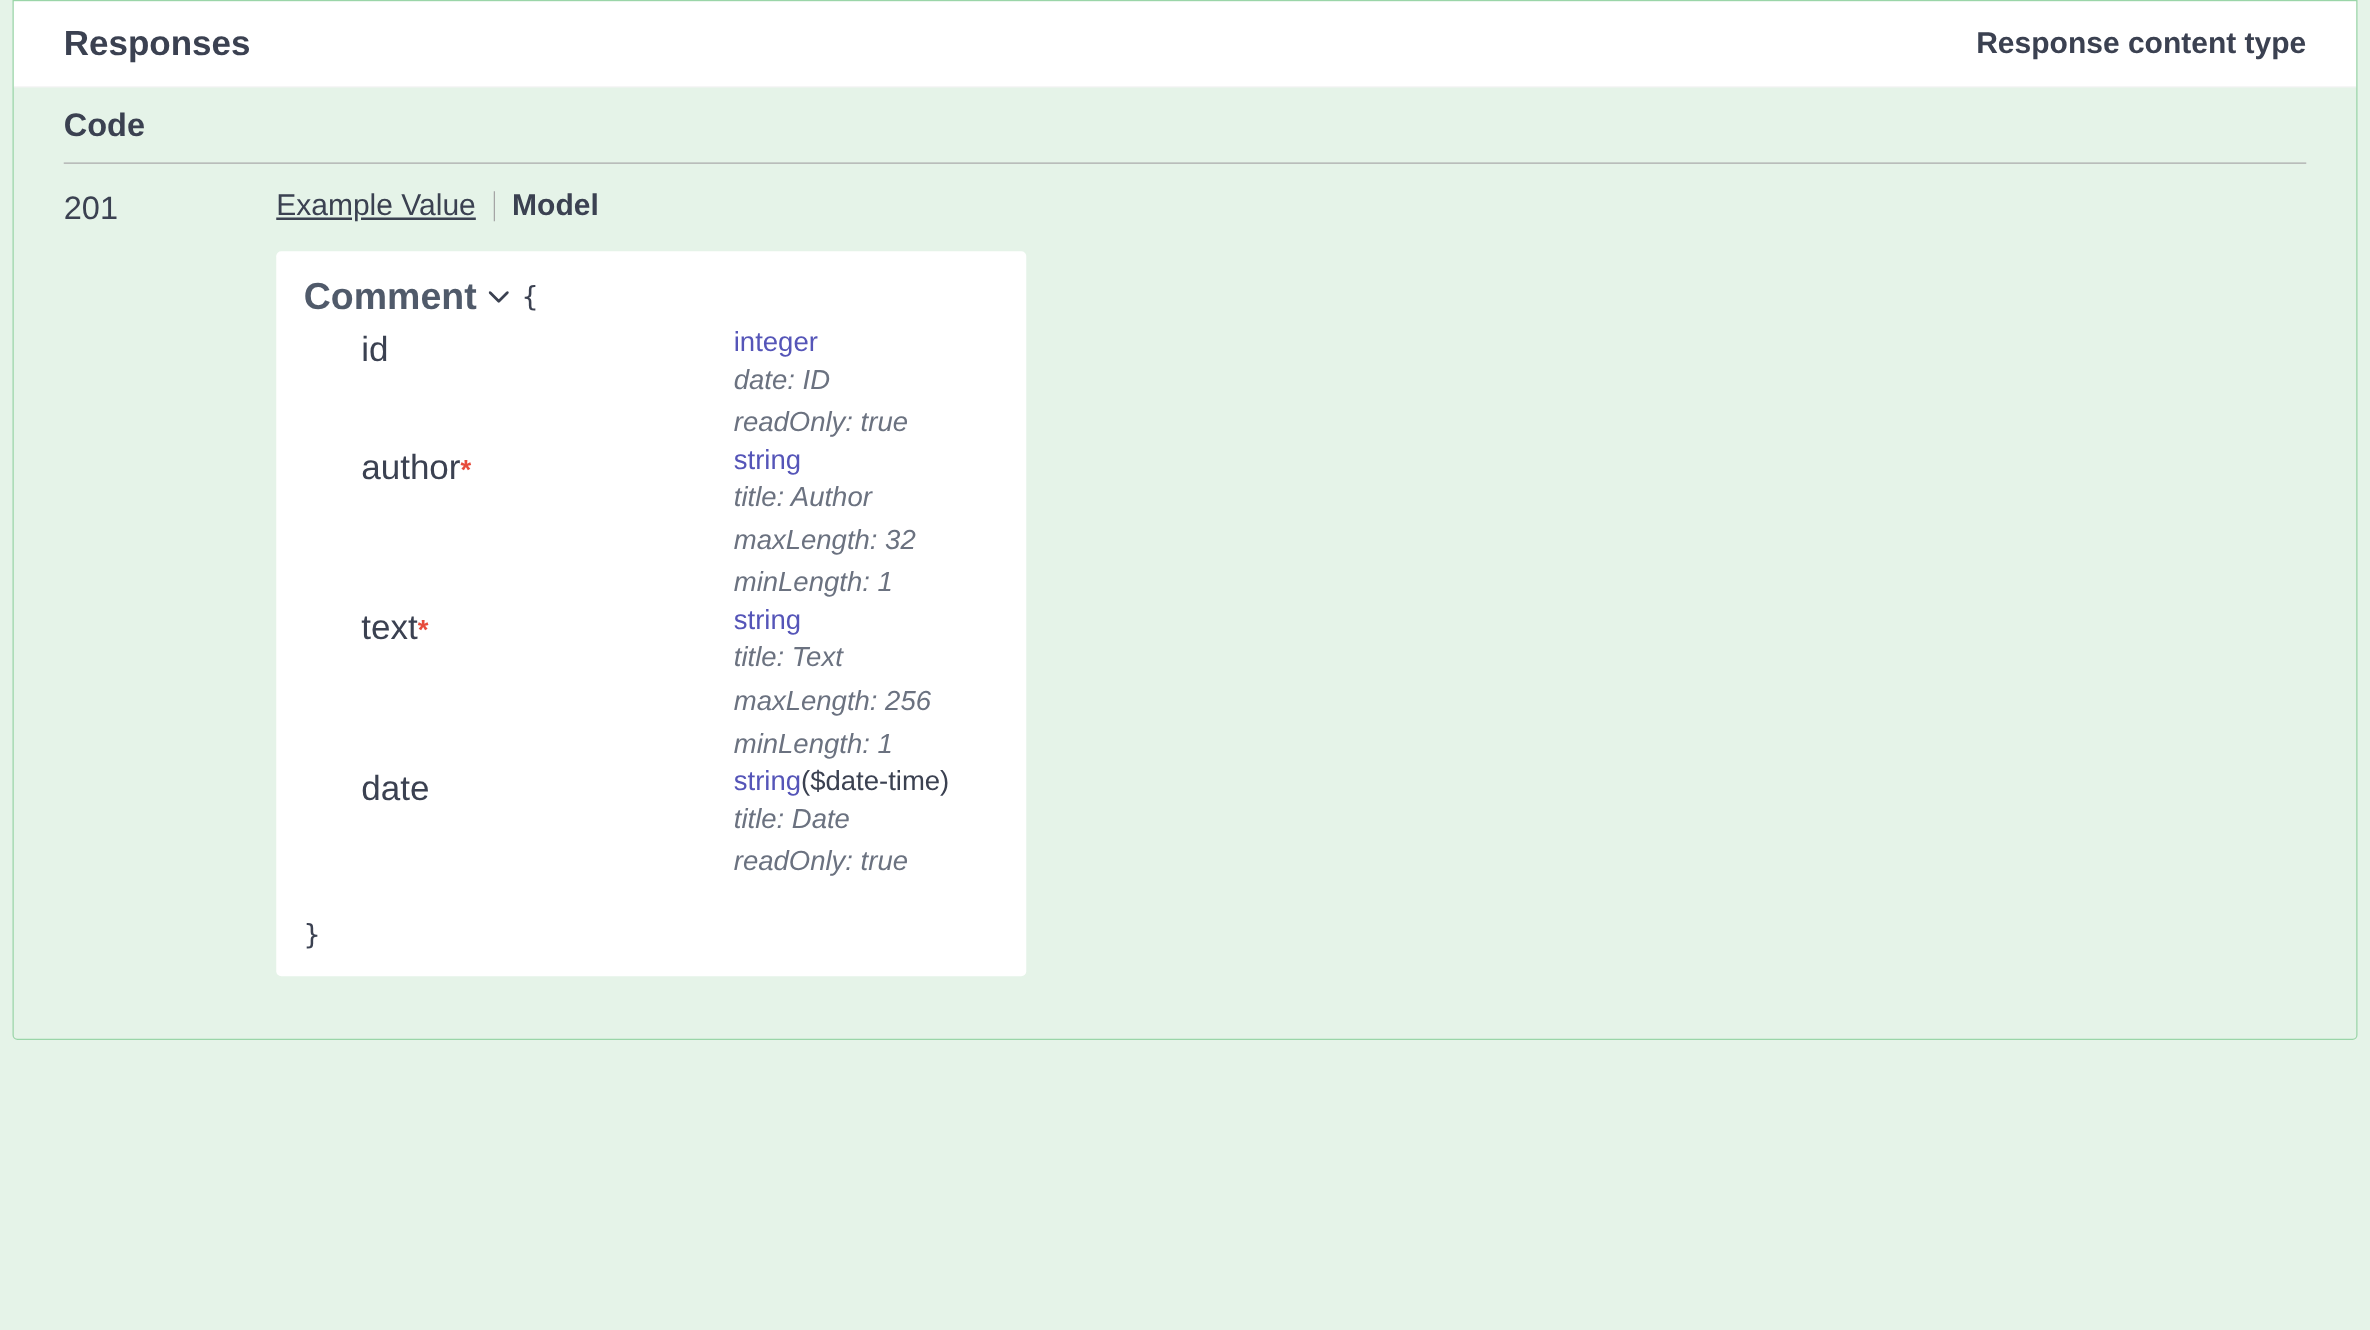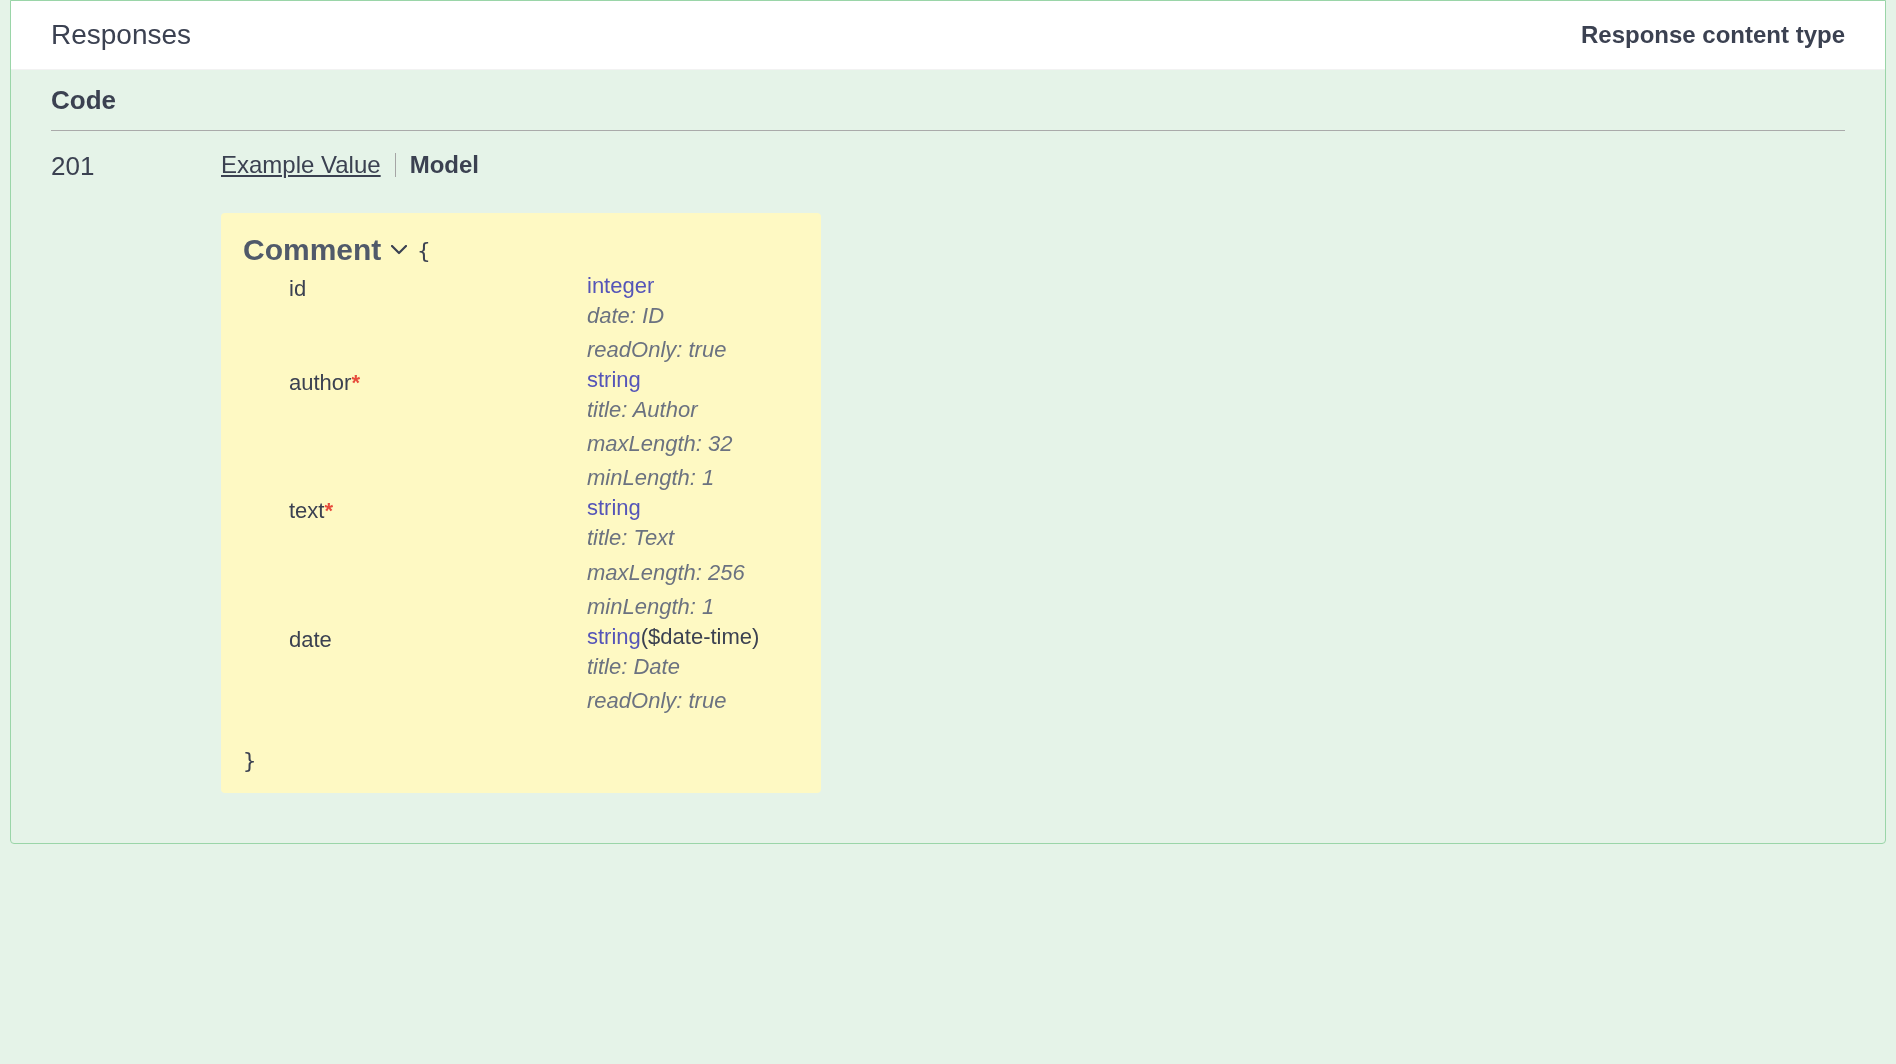--- a/index.html
+++ b/index.html
@@ -24,21 +24,21 @@
     .header-bar {
       display: flex;
       align-items: center;
       justify-content: space-between;
       background: #ffffff;
       padding: 18px 40px;
       border-bottom: 1px solid rgba(0,0,0,0.05);
     }
     .header-title {
       font-size: 28px;
-      font-weight: 400;
+      font-weight: 700;
       color: #3b4151;
     }
     .header-right {
       display: flex;
       gap: 36px;
     }
     .content-type-label {
       font-size: 24px;
       font-weight: 700;
       color: #3b4151;
@@ -114,27 +114,26 @@
     }
     .tab-divider {
       width: 1px;
       height: 24px;
       background: #a5a5a5;
     }
     .tab.active {
       font-weight: 700;
     }
     .model-box {
-      background: #fef9c3;
+      background: #ffffff;
       border-radius: 4px;
       padding: 20px 22px;
       display: inline-block;
       min-width: 600px;
       font-size: 22px;
-      margin-top: 12px;
     }
     .model-title-row {
       display: flex;
       align-items: center;
       gap: 10px;
       margin-bottom: 6px;
     }
     .model-title {
       font-size: 30px;
       font-weight: 700;
@@ -155,21 +154,21 @@
       display: flex;
       align-items: flex-start;
       margin-bottom: 0;
     }
     .prop-name-col {
       width: 298px;
       flex-shrink: 0;
       padding-top: 3px;
     }
     .prop-name {
-      font-size: 22px;
+      font-size: 28px;
       color: #3b4151;
     }
     .required-star {
       color: #e74c3c;
       font-weight: 700;
     }
     .prop-info-col {
       flex: 1;
     }
     .type-text {

